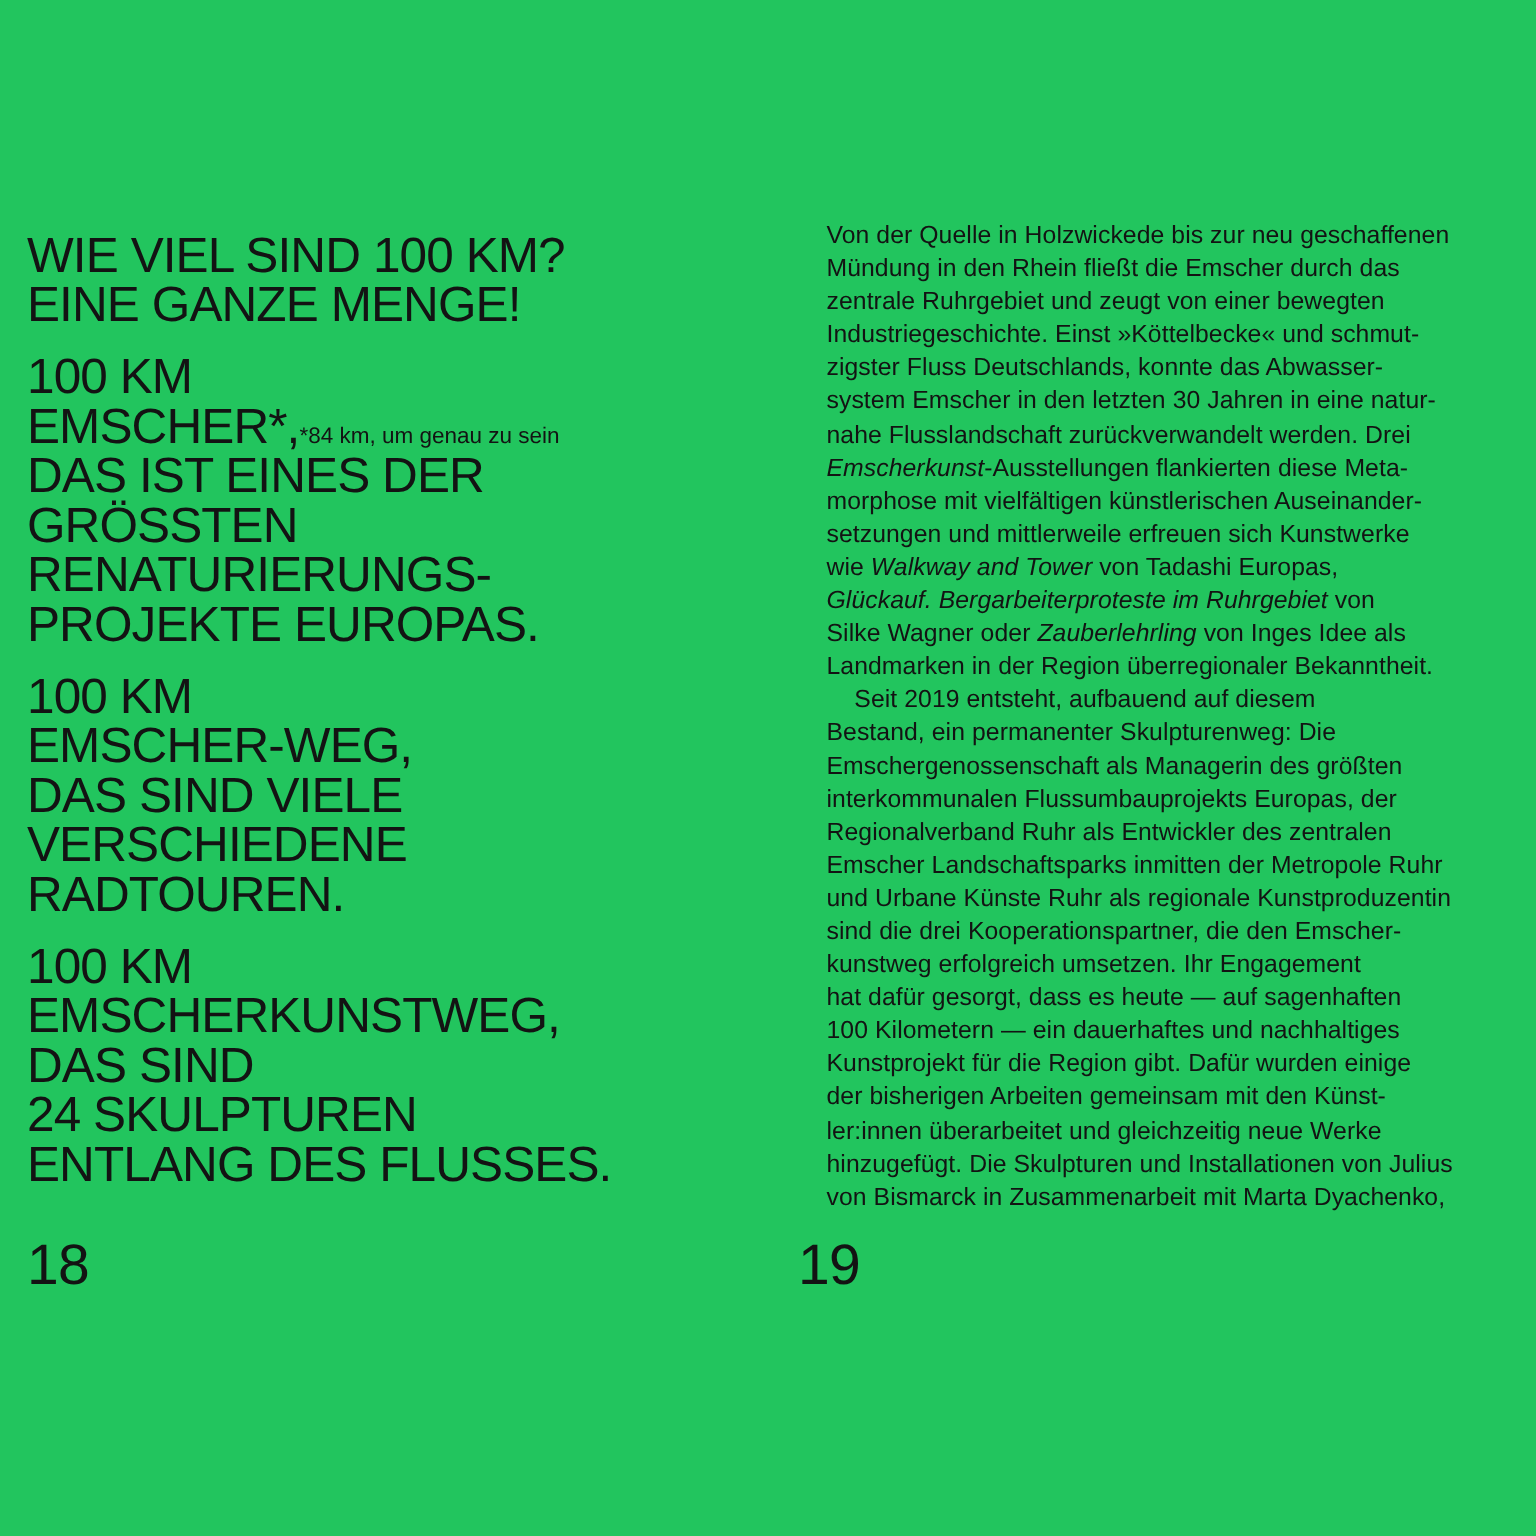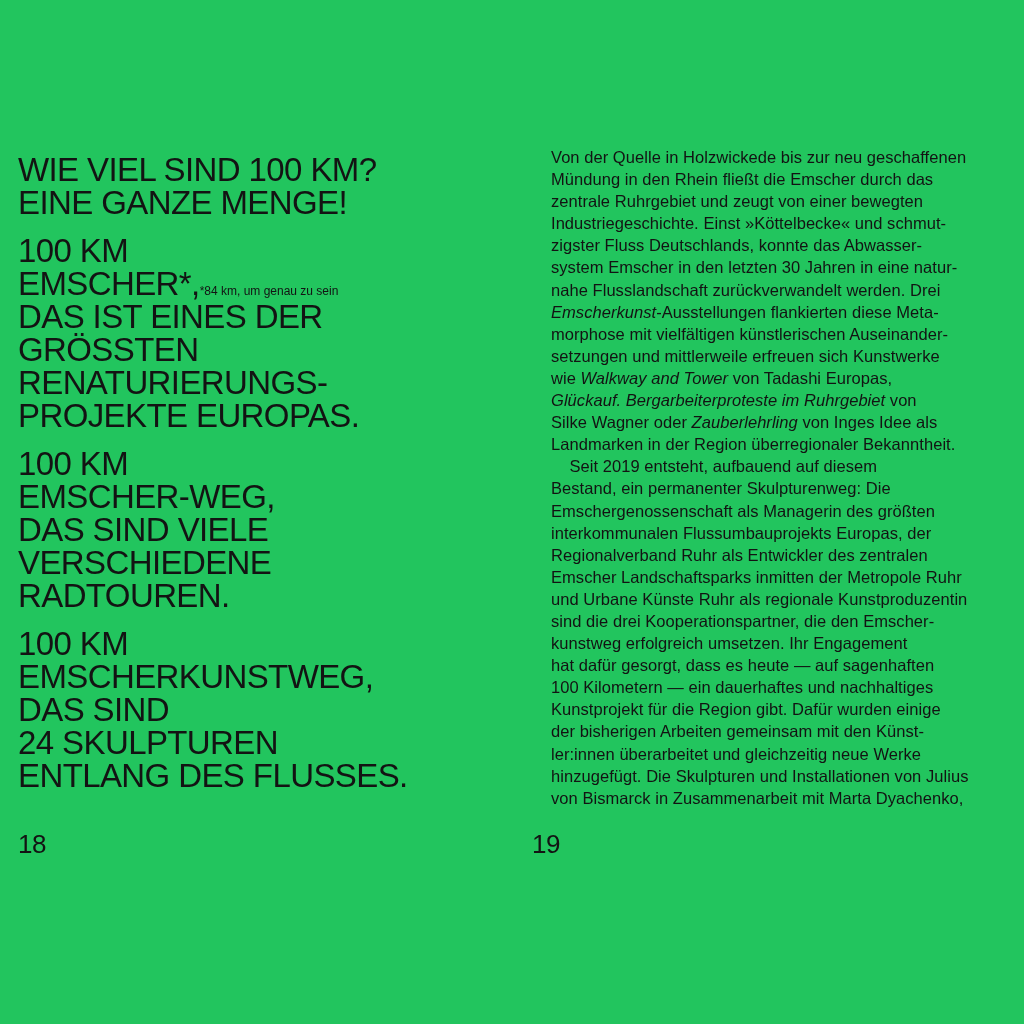--- a/index.html
+++ b/index.html
@@ -25,42 +25,42 @@
   }
   .hl {
     font-size: 33px;
     line-height: 33px;
     letter-spacing: -0.6px;
     font-weight: 400;
     white-space: pre-wrap;
     margin: 0 0 15px 0;
   }
   .footnote {
-    font-size: 12px;
+    font-size: 15px;
     line-height: 10px;
     letter-spacing: 0;
   }
   
   .body-text {
     position: absolute;
     left: 551px;
     top: 146px;
     width: 468px;
     font-size: 16.5px;
     line-height: 22.1px;
     letter-spacing: 0.05px;
     white-space: pre-wrap;
   }
   .body-text .it {
     font-style: italic;
   }
   
   .pagenum {
     position: absolute;
-    font-size: 26px;
+    font-size: 38px;
     line-height: 33px;
     letter-spacing: -0.4px;
   }
   .pagenum-left  { left: 18px;  top: 828px; }
   .pagenum-right { left: 532px; top: 828px; }
 </style>
 </head>
 <body>
 
 <div class="spread">

